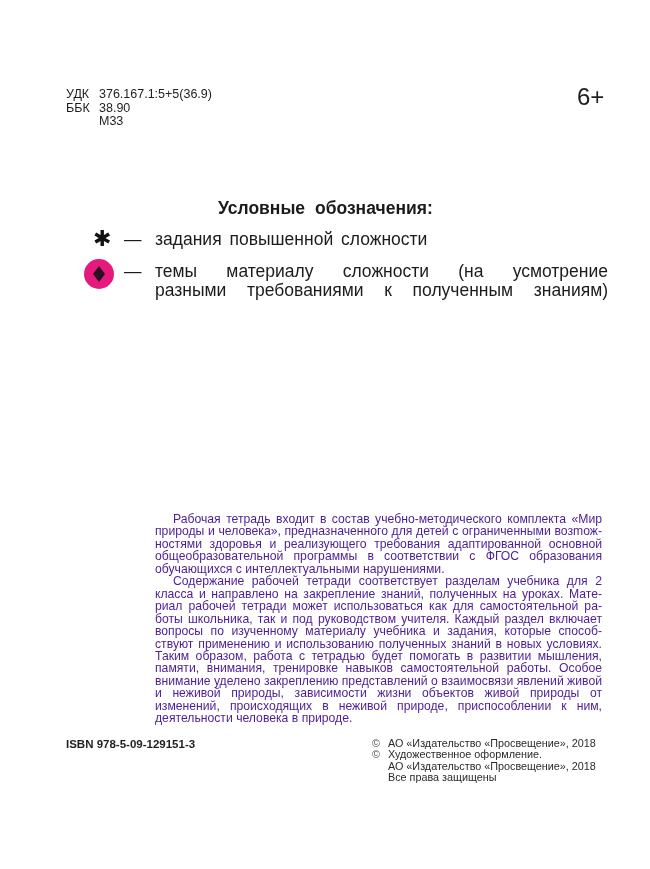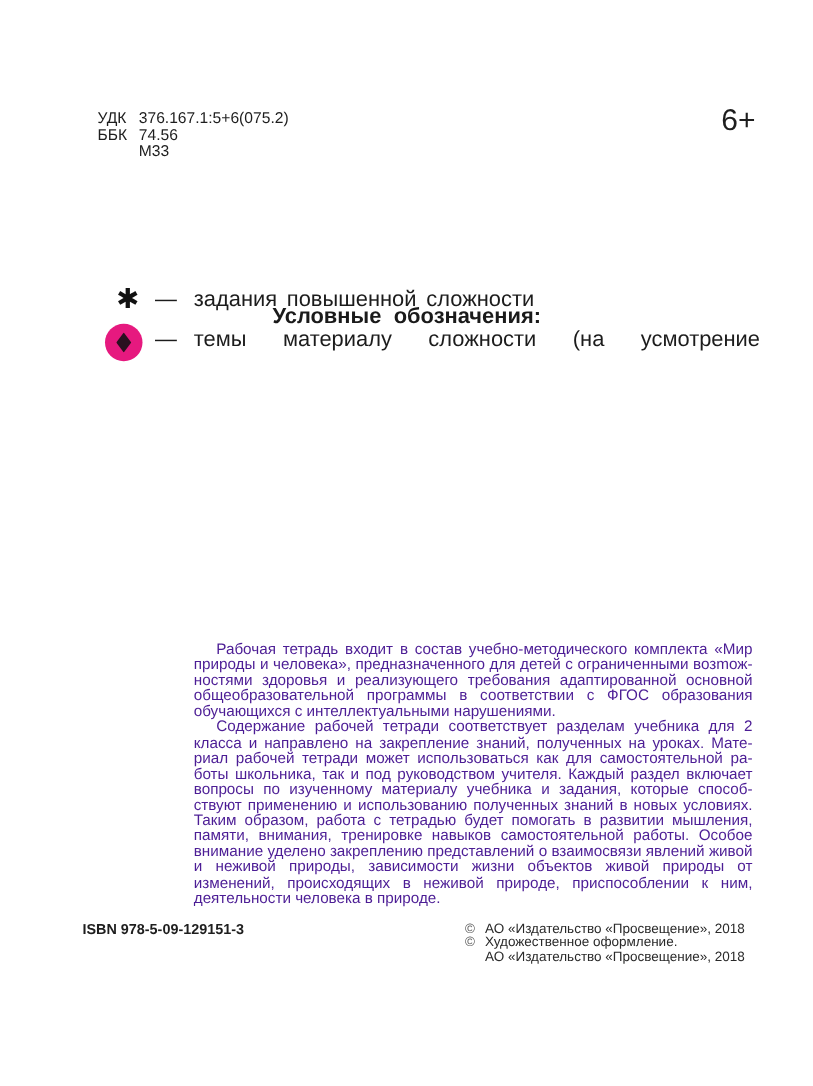--- a/index.html
+++ b/index.html
@@ -12,21 +12,21 @@
       height: 869px;
       position: relative;
       overflow: hidden;
       font-family: "Liberation Sans", "DejaVu Sans", sans-serif;
       color: #1a1a1a;
     }
     .abs { position: absolute; }
 
     
     .classif {
-      left: 78px;
+      left: 66px;
       top: 88px;
       font-size: 12.5px;
       line-height: 13.5px;
       color: #1e1e1e;
     }
     .classif .row { display: flex; white-space: nowrap; }
     .classif .key { width: 33px; }
     .age-mark {
       left: 577px;
       top: 84px;
@@ -42,21 +42,20 @@
       top: 197px;
       font-size: 17.5px;
       font-weight: bold;
       line-height: 22px;
       color: #1a1a1a;
     }
     .legend-title span {
       position: absolute;
       left: 218px;
       word-spacing: 5px;
-      margin-top: 44px;
     }
     .legend-row {
       left: 84px;
       width: 524px;
       font-size: 17.5px;
       line-height: 18.5px;
       color: #1c1c1c;
     }
     .legend-row.r1 { top: 230px; }
     .legend-row.r2 { top: 262px; }
@@ -136,25 +135,25 @@
     }
     .copyright .crow { display: flex; white-space: nowrap; }
     .copyright .csym { width: 16px; color: #555; }
   </style>
 </head>
 <body>
 
 <div class="abs classif">
   <div class="row">
     <span class="key">УДК</span>
-    <span>376.167.1:5+6(075.2)</span>
+    <span>376.167.1:5+5(36.9)</span>
   </div>
   <div class="row">
     <span class="key">ББК</span>
-    <span>74.56</span>
+    <span>38.90</span>
   </div>
   <div class="row">
     <span class="key"></span>
     <span>М33</span>
   </div>
 </div>
 
 <div class="abs age-mark">6+</div>
 
 <div class="abs legend-title">
@@ -169,20 +168,21 @@
 
 <div class="abs legend-row r2">
   <span class="sym pink-circle" style="background:#e6197f;">
     <svg width="12" height="16" viewBox="0 0 12 16">
       <path d="M6 0 L12 8 L6 16 L0 8 Z" fill="#2a1020"></path>
     </svg>
   </span>
   <span class="dash">—</span>
   <span class="text">
     <span style="display:block;text-align:justify;text-align-last:justify;">темы материалу сложности (на усмотрение</span>
+    <span style="display:block;text-align:justify;text-align-last:justify;">разными требованиями к полученным знаниям)</span>
   </span>
 </div>
 
 <div class="abs annotation">
   <p>Рабочая тетрадь входит в состав учебно-методического комплекта «Мир природы и человека», предназначенного для детей с ограниченными воз­mож­ностями здоровья и реализующего требования адаптированной основ­ной общеобразовательной программы в соответствии с ФГОС образования обучающихся с интеллектуальными нарушениями.</p>
   <p>Содержание рабочей тетради соответствует разделам учебника для 2 класса и направлено на закрепление знаний, полученных на уроках. Мате­риал рабочей тетради может использоваться как для самостоятельной ра­боты школьника, так и под руководством учителя. Каждый раздел включает вопросы по изученному материалу учебника и задания, которые способ­ствуют применению и использованию полученных знаний в новых условиях. Таким образом, работа с тетрадью будет помогать в развитии мышления, памяти, внимания, тренировке навыков самостоятельной работы. Особое внимание уделено закреплению представлений о взаимосвязи явлений живой и неживой природы, зависимости жизни объектов живой природы от изменений, происходящих в неживой природе, приспособлении к ним, деятельности человека в природе.</p>
 </div>
 
 <div class="abs isbn">ISBN 978-5-09-129151-3</div>
 
@@ -192,13 +192,17 @@
     <span>АО «Издательство «Просвещение», 2018</span>
   </div>
   <div class="crow">
     <span class="csym">©</span>
     <span>Художественное оформление.</span>
   </div>
   <div class="crow">
     <span class="csym"></span>
     <span>АО «Издательство «Просвещение», 2018</span>
   </div>
+  <div class="crow">
+    <span class="csym"></span>
+    <span>Все права защищены</span>
+  </div>
 </div>
 
 </body></html>

